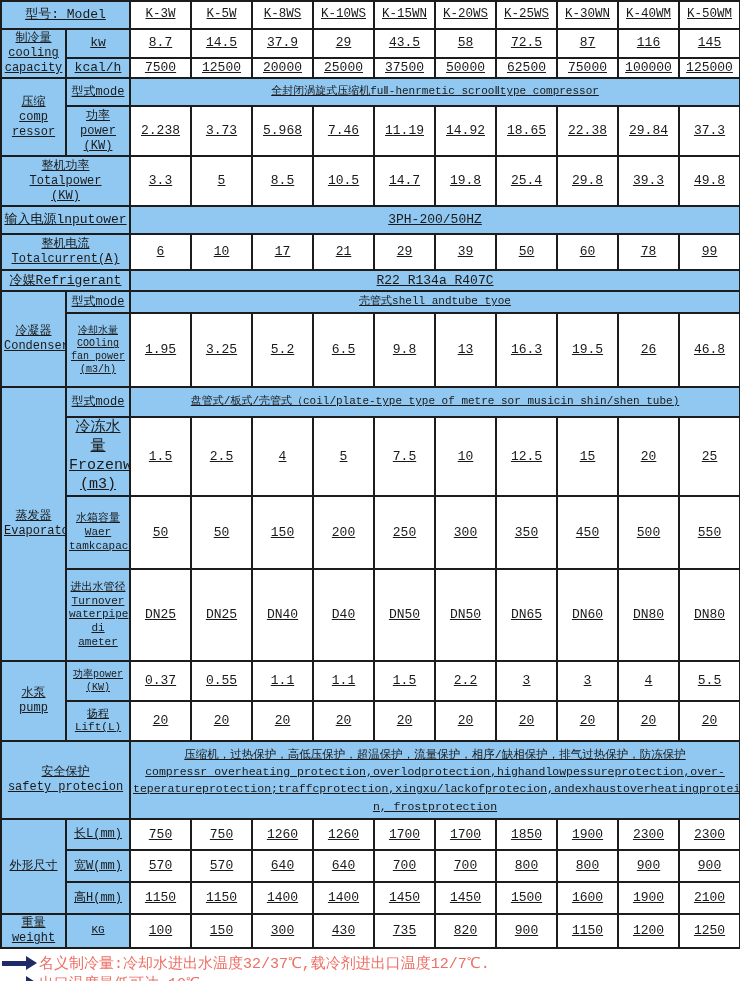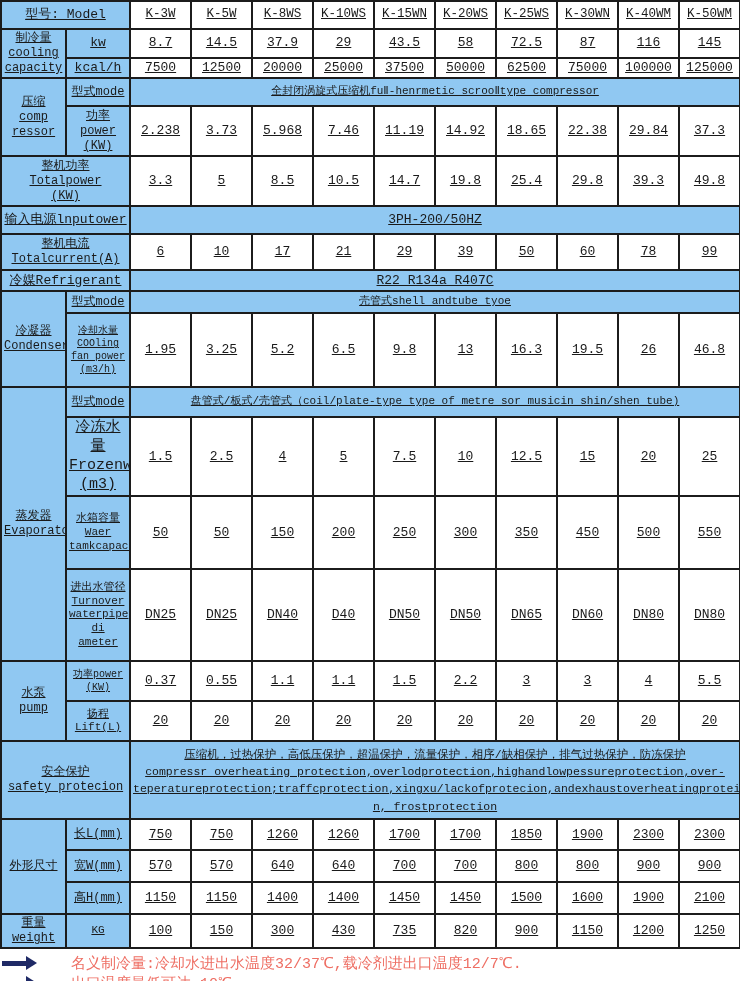--- a/index.html
+++ b/index.html
@@ -54,21 +54,20 @@
     top: -5px;
     width: 0; height: 0;
     border-left: 11px solid #1f2a66;
     border-top: 7.5px solid transparent;
     border-bottom: 7.5px solid transparent;
   }
   .note-text {
     color: #ee6e63;
     font-size: 15px;
     white-space: nowrap;
-    margin-left: 32px;
   }
 </style>
 </head>
 <body>
 
 <table>
   <colgroup>
     <col style="width:65px">
     <col style="width:64px">
     <col style="width:61px">

